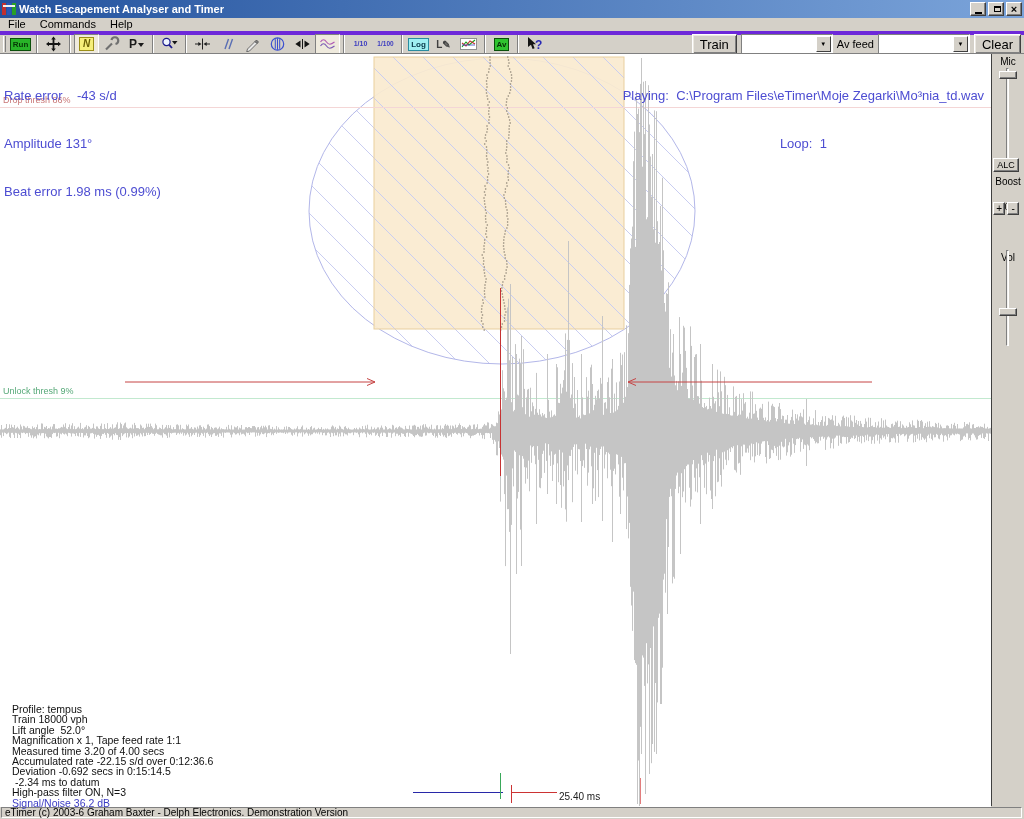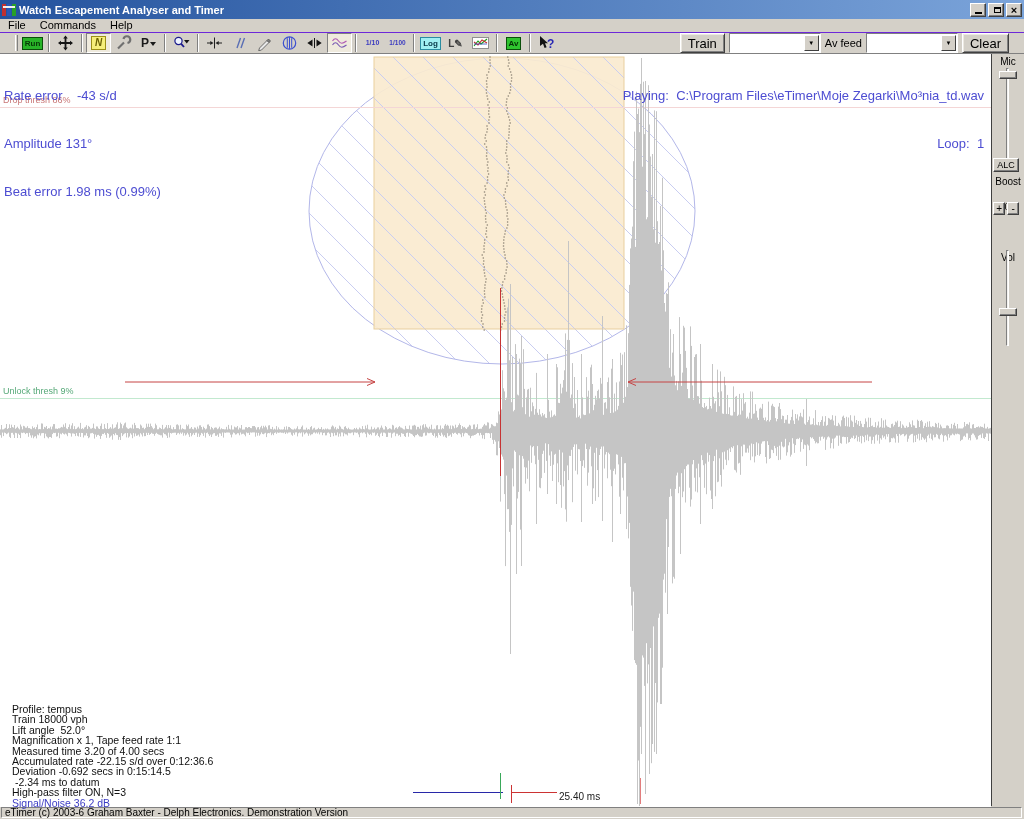--- a/index.html
+++ b/index.html
@@ -15,21 +15,21 @@
   .win-btn{width:16px;height:14px;background:#d4d0c8;border:1px solid;padding:0;
            border-color:#ffffff #404040 #404040 #ffffff;box-shadow:inset -1px -1px 0 #808080;
            display:flex;align-items:center;justify-content:center;font-size:9px;line-height:9px;color:#000;}
   .glyph-min{display:block;width:7px;height:2px;background:#000;margin-top:7px;}
   .glyph-restore{display:block;width:7px;height:6px;border:1px solid #000;border-top-width:2px;margin-left:2px;}
   .glyph-close{font-size:11px;font-weight:bold;line-height:10px;}
   
   .menubar{height:13px;display:flex;align-items:center;padding-left:1px;}
   .menu-item{font-size:11px;line-height:13px;padding:0 7px;color:#000;}
   
-  .toolbar{height:22px;display:flex;align-items:center;padding:0 14px;border-top:1px solid #6d28d9;}
+  .toolbar{height:22px;display:flex;align-items:center;padding:0 2px;border-top:4px solid #6d28d9;}
   .grip{width:3px;height:16px;border-left:1px solid #ffffff;border-right:1px solid #808080;margin:0 2px 0 1px;}
   .tool-buttons{display:flex;align-items:center;}
   .tool-btn{width:25px;height:20px;display:flex;align-items:center;justify-content:center;
             background:transparent;border:1px solid transparent;padding:0;}
   .tool-btn.pressed{background:#efeadd;border-color:#808080 #ffffff #ffffff #808080;}
   .tb-sep{width:2px;height:18px;border-left:1px solid #808080;border-right:1px solid #ffffff;margin:0 3px;}
   .ic{display:inline-flex;align-items:center;justify-content:center;}
   .ic-run{background:#28b428;color:#073807;font-size:8px;font-weight:bold;padding:1px 2px;border:1px solid #0a500a;line-height:9px;}
   .ic-note{background:#f6ef7a;color:#6b6105;font-size:10px;font-weight:bold;font-style:italic;
            border:1px solid #9c8f17;padding:0 3px;line-height:12px;}
@@ -48,21 +48,21 @@
   .combo-text{flex:1;font-size:11px;padding:0 3px;color:#000;white-space:nowrap;overflow:hidden;}
   .combo-arrow{width:15px;height:16px;margin:1px;background:#d4d0c8;border:1px solid;
                border-color:#ffffff #404040 #404040 #ffffff;font-size:6px;display:flex;align-items:center;
                justify-content:center;color:#000;}
   
   .content{display:flex;height:753px;background:#fff;border-top:1px solid #808080;}
   .plot{position:relative;width:995px;height:753px;background:#fff;}
   .plot svg{position:absolute;left:0;top:0;}
   .readout-left{position:absolute;top:2px;left:4px;font-size:13px;line-height:16px;color:#4d4dd2;white-space:pre;}
   .readout-right{position:absolute;top:2px;right:7px;font-size:13px;line-height:16px;color:#4d4dd2;
-                 white-space:pre;text-align:right;}
+                 white-space:pre;text-align:center;}
   .stats{position:absolute;left:12px;top:650px;font-size:10.5px;line-height:10.4px;color:#101010;white-space:pre;}
   .stat-line.signal{color:#3c3cc4;}
   
   .panel{position:relative;width:33px;background:#d4d0c8;border-left:1px solid #404040;}
   .panel-label{position:absolute;width:100%;text-align:center;font-size:10px;color:#000;line-height:11px;}
   .slider{position:absolute;left:0;width:100%;}
   .slider-track{position:absolute;left:50%;margin-left:-2px;width:3px;top:0;bottom:0;background:#f4f2ee;
                 border:1px solid;border-color:#808080 #ffffff #ffffff #808080;}
   .slider-thumb{position:absolute;left:50%;margin-left:-9px;width:18px;height:8px;background:#d4d0c8;
                 border:1px solid;border-color:#ffffff #404040 #404040 #ffffff;box-shadow:inset -1px -1px 0 #808080;}

